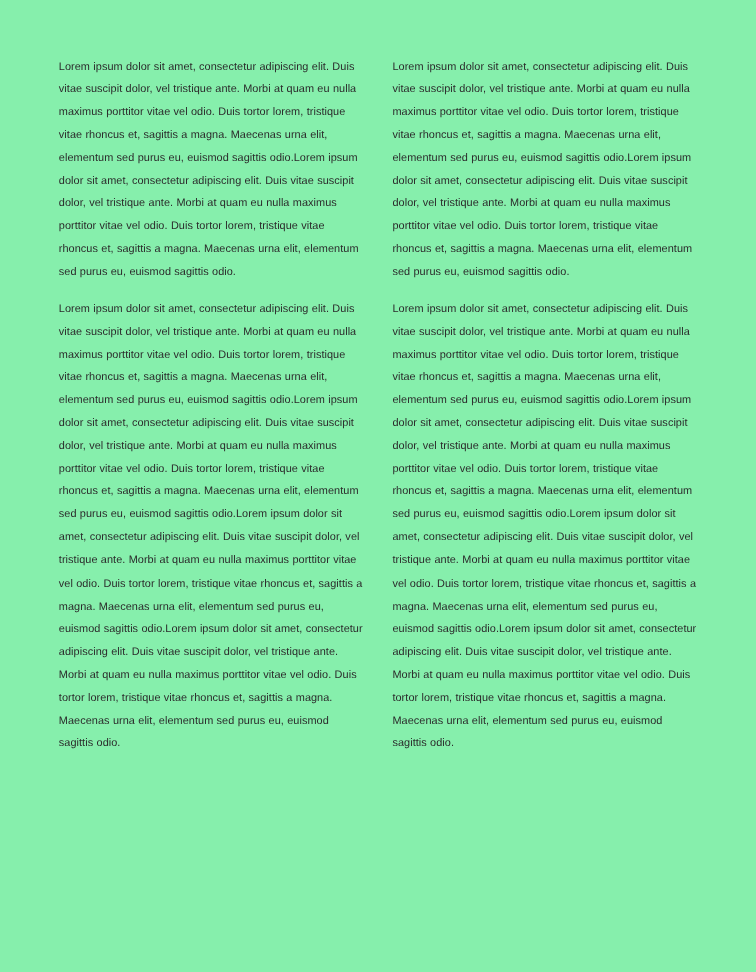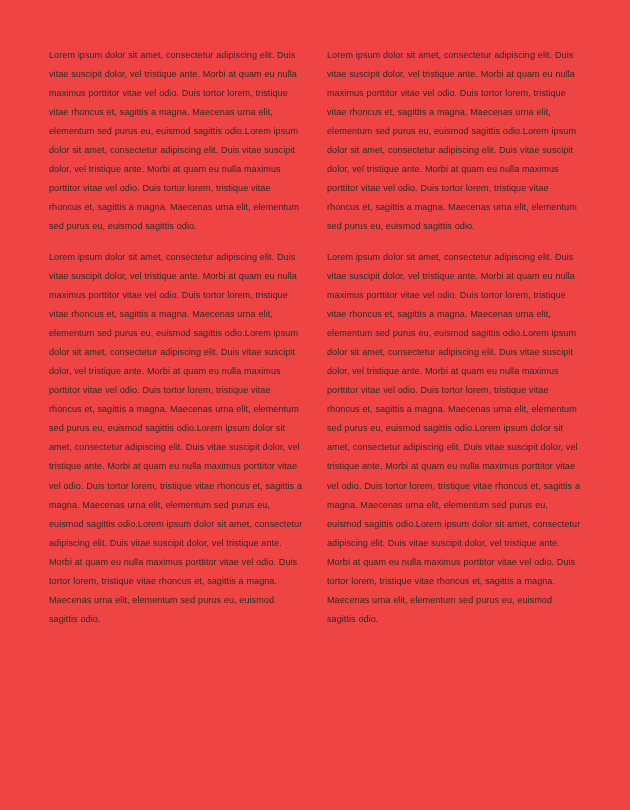--- a/index.html
+++ b/index.html
@@ -10,21 +10,21 @@
     width: 630px;
     height: 810px;
     background: #ffffff;
     font-family: "Liberation Sans", sans-serif;
     overflow: hidden;
   }
   .page {
     position: relative;
     width: 630px;
     height: 810px;
-    background: #ef4444;
+    background: #86efac;
     box-sizing: border-box;
     padding: 46px 49px 0 49px;
   }
   .column-wrap {
     display: flex;
     flex-direction: row;
     justify-content: space-between;
     align-items: flex-start;
     width: 532px;
   }

